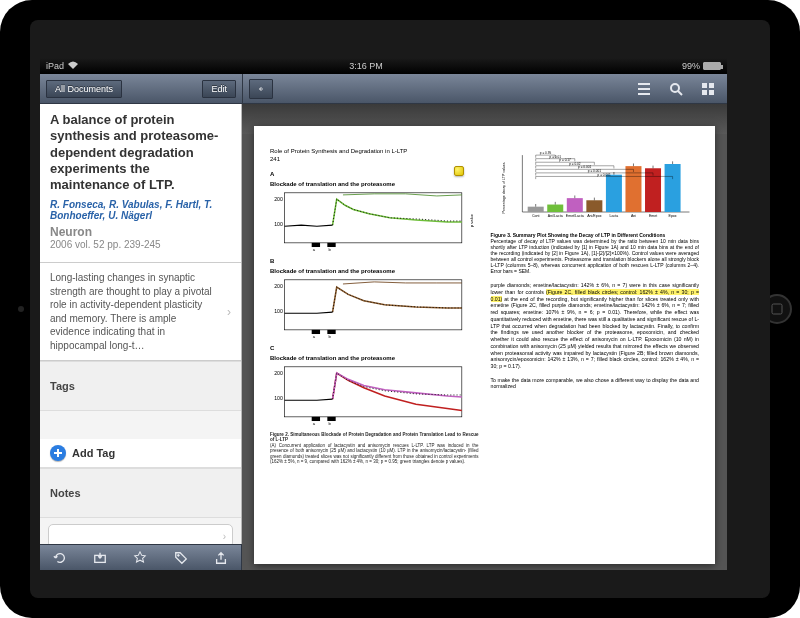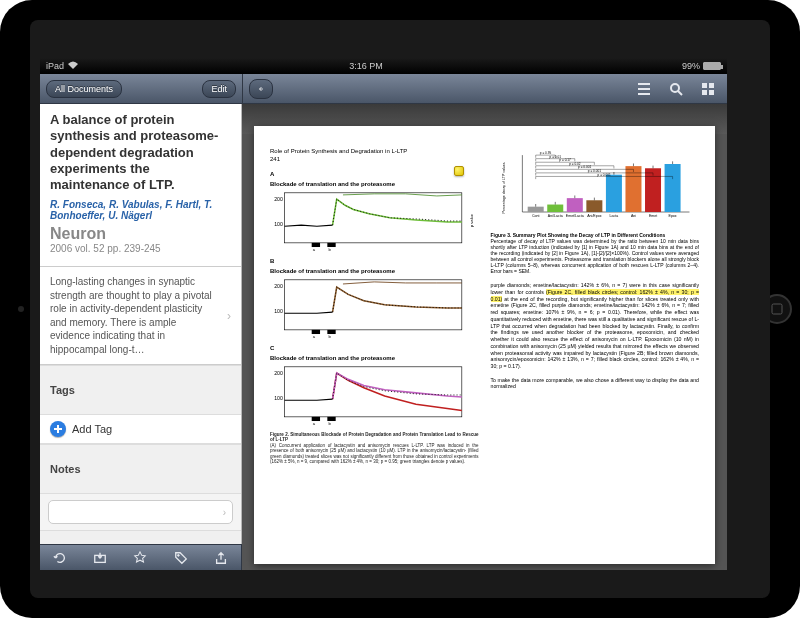--- a/index.html
+++ b/index.html
@@ -101,21 +101,21 @@
   font-size: 10px;
   padding: 0 6px;
   gap: 6px;
 }
 .toolbar-left { left: 0; width: 202px; }
 .toolbar-right { left: 202px; right: 0; border-left: 1px solid #2f3744; }
 
 .btn-dark {
   background: linear-gradient(#5d6a7d,#3b4656);
   border: 1px solid #2a3240;
-  border-radius: 8px;
+  border-radius: 1px;
   color: #fff;
   padding: 3px 8px;
   font-size: 9px;
   text-shadow: 0 -1px 0 rgba(0,0,0,.5);
 }
 .btn-back {
   width: 24px; height: 20px;
   display: inline-flex; align-items: center; justify-content: center;
 }
 .btn-back svg { width: 12px; height: 12px; }
@@ -144,36 +144,36 @@
   font-size: 10px;
   font-weight: bold;
   padding: 4px 8px;
   border-top: 1px solid #c4ccd4;
   border-bottom: 1px solid #7d8790;
   text-shadow: 0 1px 0 rgba(0,0,0,.2);
 }
 .article-block { background: #fff; padding: 8px 10px; border-bottom: 1px solid #ccc; }
 .article-title { font-size: 13px; font-weight: bold; color: #333; line-height: 1.25; margin-bottom: 6px; }
 .article-authors { font-size: 10px; color: #2962a8; font-weight: bold; margin-bottom: 4px; font-style: italic; }
-.article-journal { font-size: 16px; color: #888; font-weight: bold; }
+.article-journal { font-size: 12px; color: #888; font-weight: bold; }
 .article-meta { font-size: 10px; color: #888; margin-bottom: 4px;}
 .article-abstract { font-size: 10px; color: #555; line-height: 1.35; position: relative; padding-right: 12px;}
 .chevron { position: absolute; right: 0; top: 50%; transform: translateY(-50%); color: #bbb; font-size: 12px; }
 
 .sidebar-row-header {
   background: #f0f0f0;
   padding: 18px 10px;
   font-size: 11px; font-weight: bold; color: #444;
   border-bottom: 1px solid #ddd;
   border-top: 1px solid #ddd;
 }
 .addtag {
   display: flex; align-items: center; gap: 6px;
   padding: 6px 10px; background: #fff; border-bottom: 1px solid #ddd;
-  font-size: 11px; font-weight: normal;
+  font-size: 11px; font-weight: bold; margin-top: 28px;
 }
 .plus-circle {
   width: 16px; height: 16px; border-radius: 50%;
   background: #2b7de1;
   position: relative;
   box-shadow: 0 1px 1px rgba(0,0,0,.3);
 }
 .plus-circle::before, .plus-circle::after {
   content:""; position: absolute; background: #fff; left:50%; top:50%;
 }

